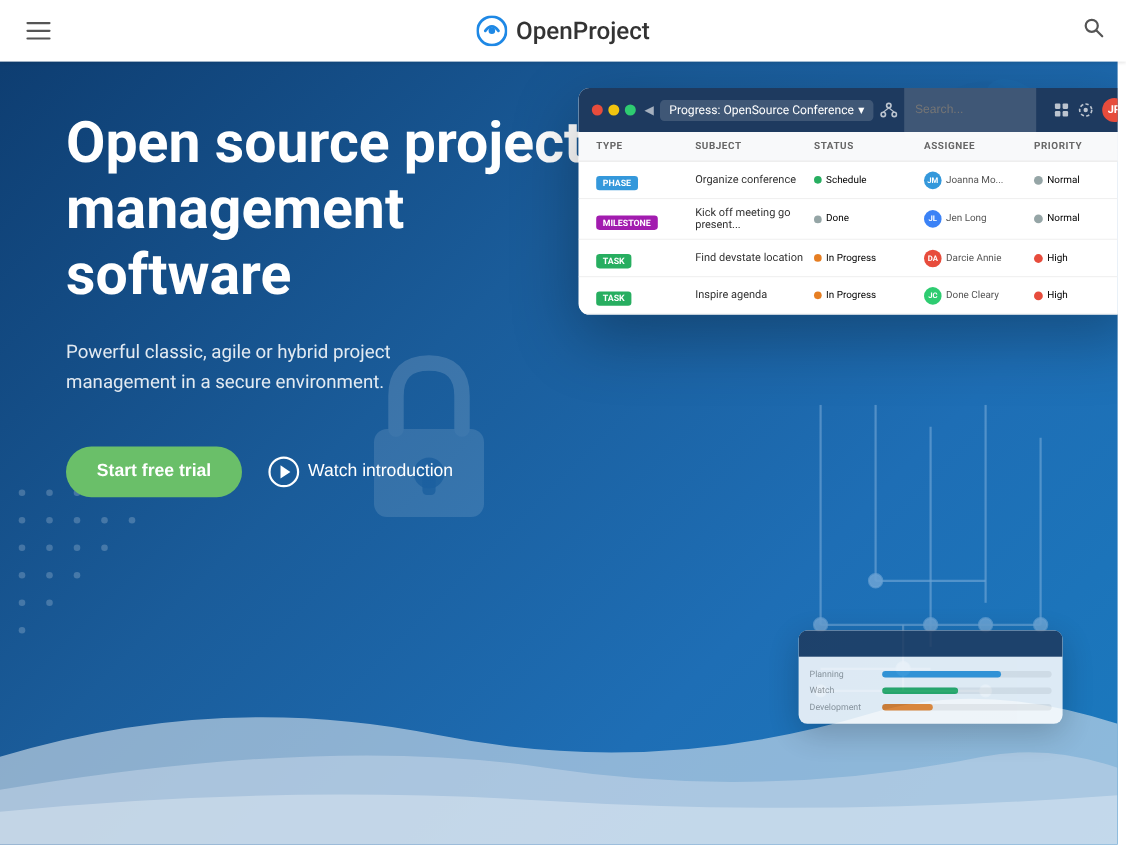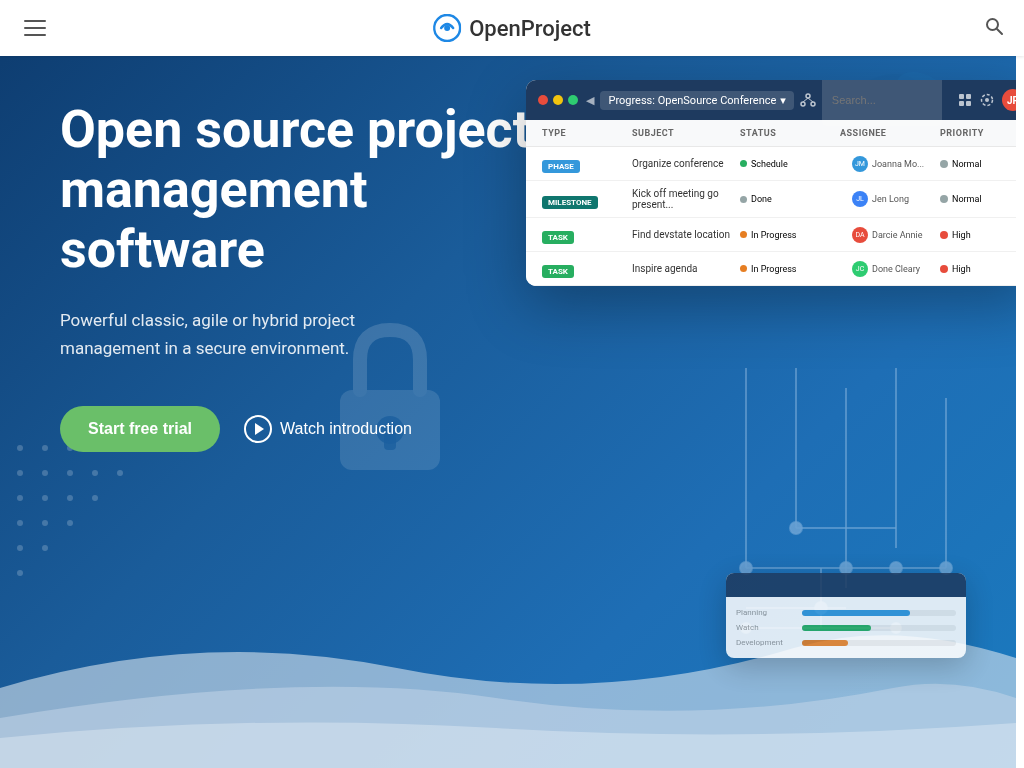--- a/index.html
+++ b/index.html
@@ -284,21 +284,21 @@
       align-items: center;
     }
     .type-badge {
       font-size: 8px;
       font-weight: 700;
       padding: 2px 6px;
       border-radius: 3px;
       display: inline-block;
     }
     .type-phase { background: #3498db; color: white; }
-    .type-milestone { background: #0f766e; color: white; text-align: center; }
+    .type-milestone { background: #a21caf; color: white; text-align: center; }
     .type-task { background: #27ae60; color: white; text-align: right; }
     .app-subject {
       font-size: 10px;
       color: #333;
     }
     .status-badge {
       display: flex;
       align-items: center;
       gap: 4px;
       font-size: 9px;
@@ -317,22 +317,21 @@
     }
     .avatar-sm {
       width: 16px;
       height: 16px;
       border-radius: 50%;
       font-size: 7px;
       display: flex;
       align-items: center;
       justify-content: center;
       color: white;
-      font-weight: 400;
-      margin-left: 12px;
+      font-weight: 700;
     }
     .priority {
       display: flex;
       align-items: center;
       gap: 4px;
       font-size: 9px;
     }
     .priority-dot {
       width: 8px;
       height: 8px;

